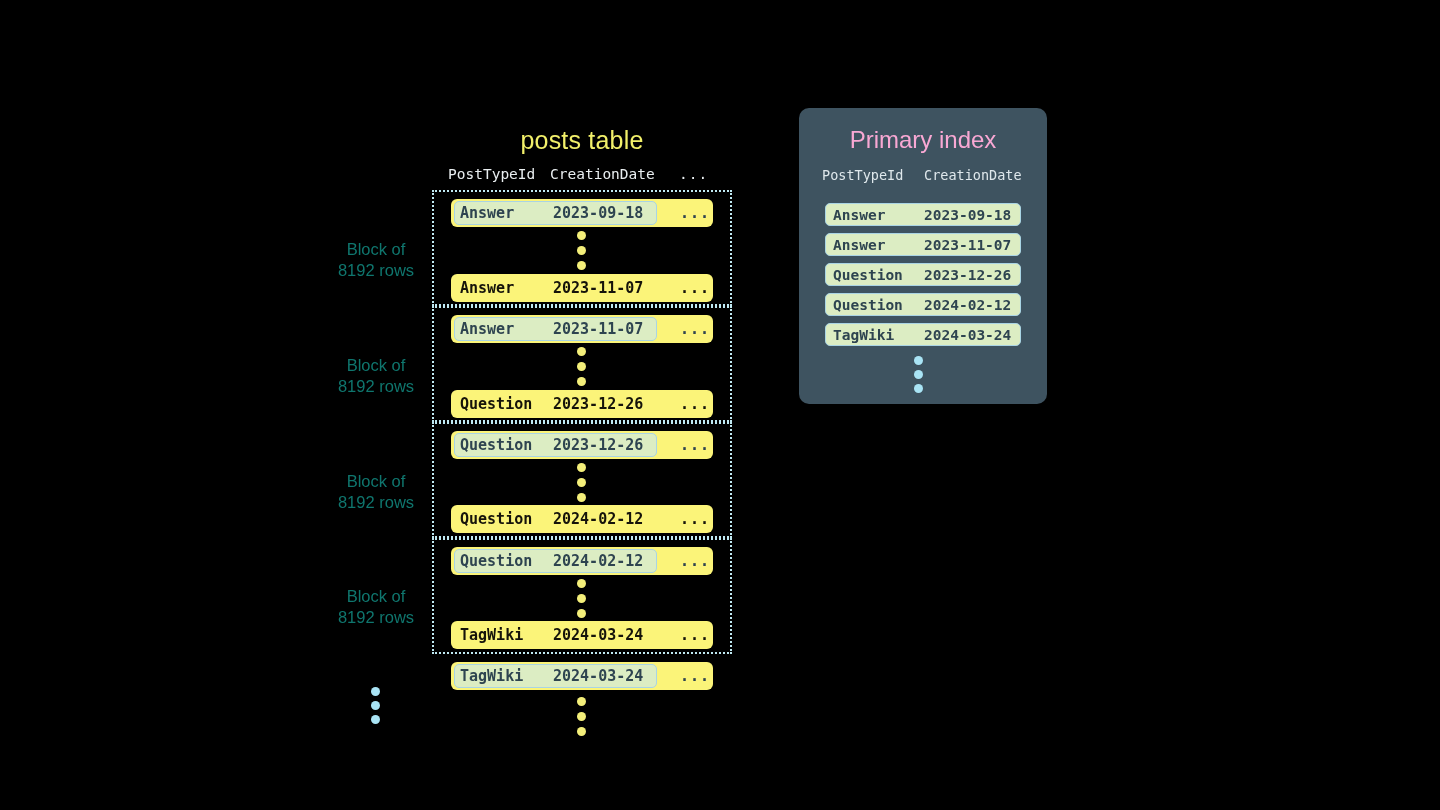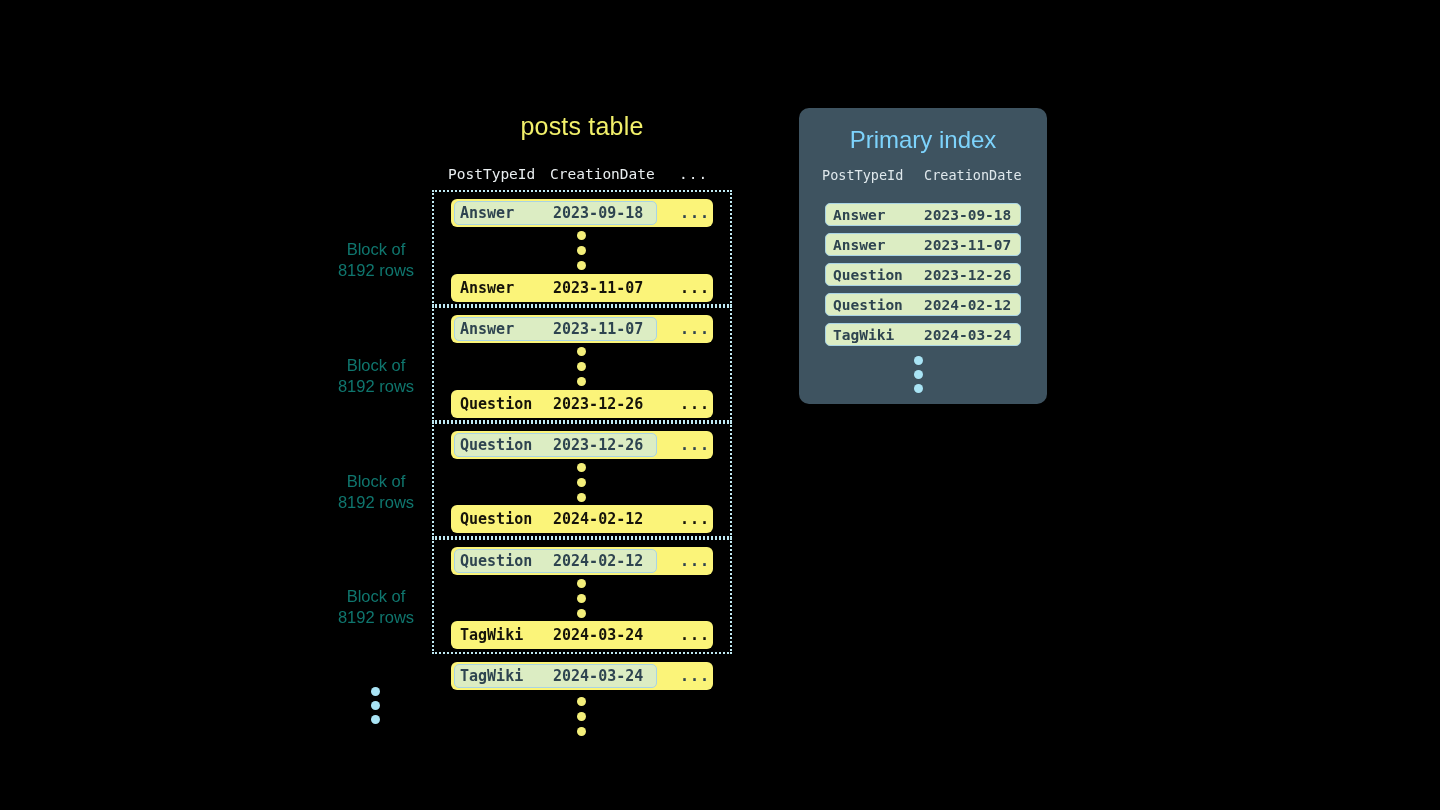--- a/index.html
+++ b/index.html
@@ -20,21 +20,21 @@
     position: absolute;
     left: 0;
     top: 0;
     width: 1440px;
     height: 810px;
   }
 
   .posts-title {
     position: absolute;
     left: 432px;
-    top: 112px;
+    top: 126px;
     width: 300px;
     text-align: center;
     color: #f2f06a;
     font-size: 25px;
     font-family: "Liberation Sans", sans-serif;
     letter-spacing: 0.2px;
   }
 
   .posts-colheaders {
     position: absolute;
@@ -146,21 +146,21 @@
     height: 296px;
     background: #3e5360;
     border-radius: 10px;
   }
   .pi-title {
     position: absolute;
     left: 0;
     top: 18px;
     width: 248px;
     text-align: center;
-    color: #7dd3fc;
+    color: #f9a8d4;
     font-size: 24px;
     font-family: "Liberation Sans", sans-serif;
   }
   .pi-colheaders {
     position: absolute;
     left: 0;
     top: 59px;
     width: 248px;
     height: 20px;
     color: #dfe8ec;

